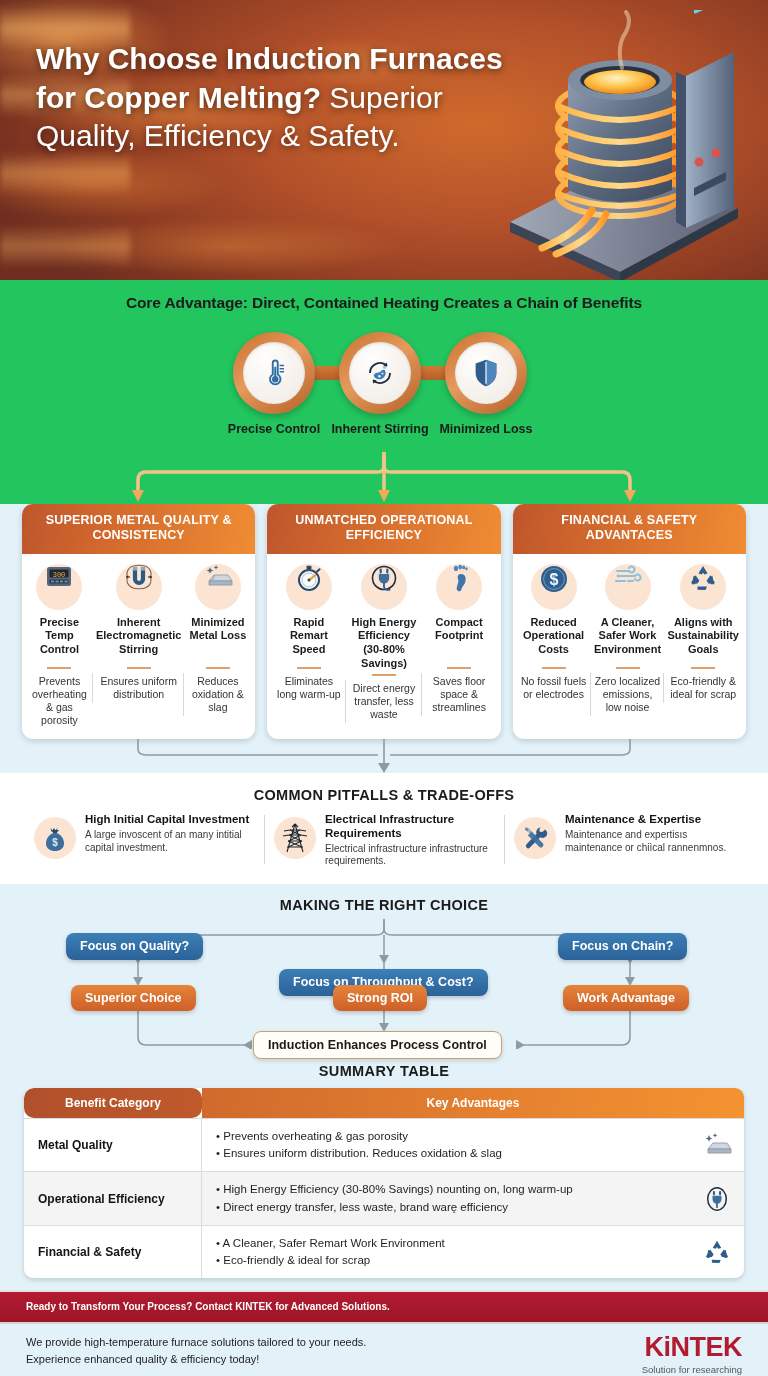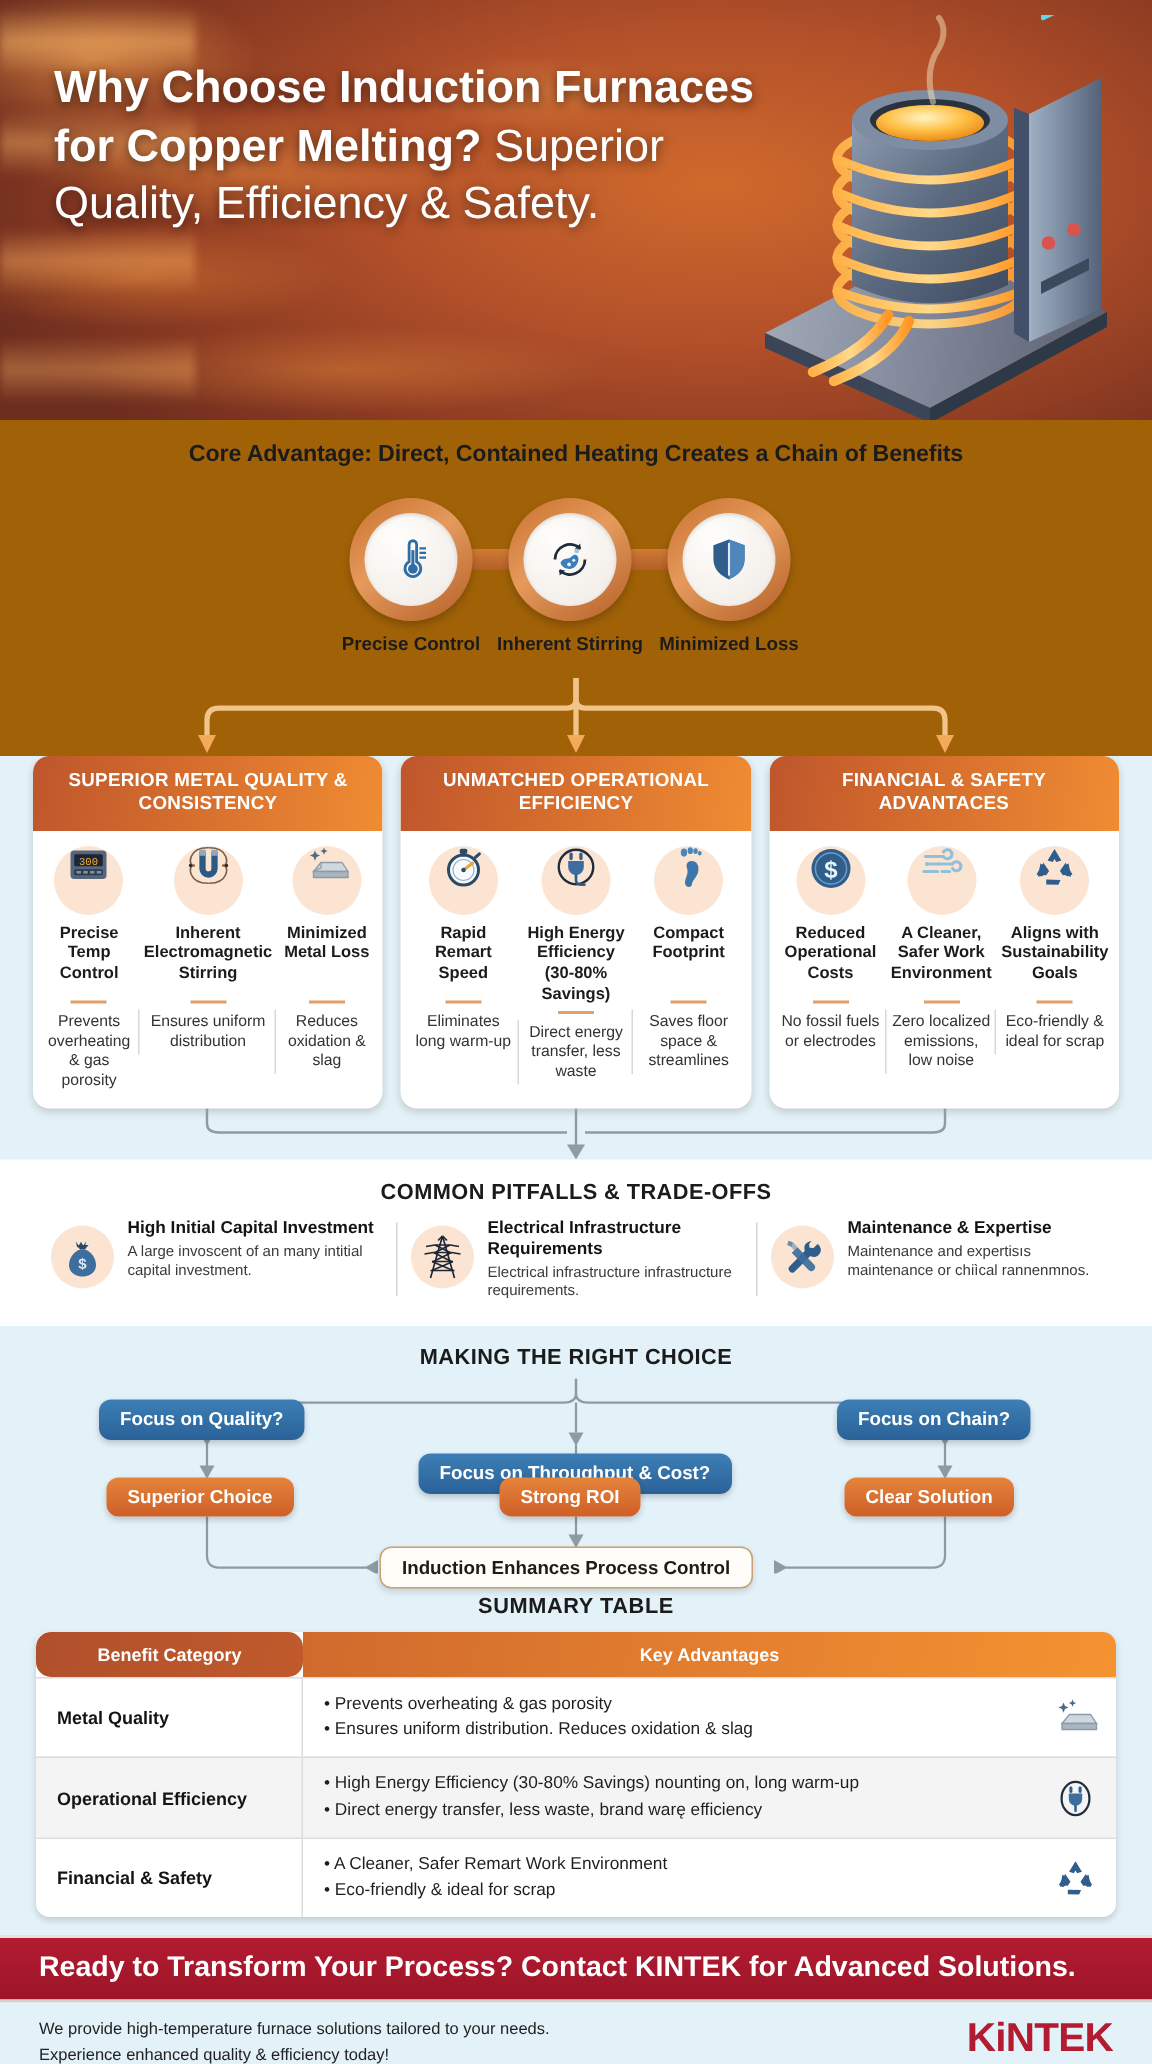--- a/index.html
+++ b/index.html
@@ -41,21 +41,21 @@
   }
   .hero-title .light{ font-weight:normal; }
   .furnace{ position:absolute; right:18px; top:10px; width:270px; height:270px; z-index:4; }
 
   
   .sec-title{
     text-align:center; font-weight:bold; color:#1b1b1b;
   }
 
   
-  .core-band{ position:relative; padding-top:14px; background:#a16207; }
+  .core-band{ position:relative; padding-top:14px; background:#22c55e; }
   .core-head{ font-size:15.5px; letter-spacing:-.1px; }
   .chain{
     position:relative; width:768px; height:120px; margin-top:20px;
   }
   .chain-inner{ position:relative; width:310px; height:120px; margin:0 auto; }
   .node{
     position:absolute; top:0; width:82px; height:82px; border-radius:50%;
     background:linear-gradient(145deg,#c9712f,#e59a5c 45%,#b45f28);
     box-shadow:0 3px 6px rgba(0,0,0,.22);
     display:flex; align-items:center; justify-content:center;
@@ -179,21 +179,21 @@
   .adv-list div{ font-size:11.5px; color:#1f1f1f; line-height:1.5; }
   .adv-list div::before{ content:"• "; }
   .adv-ico{ flex:0 0 34px; display:flex; align-items:center; justify-content:center; }
 
   
   .cta{
     background:linear-gradient(180deg,#b31b31,#9c1528);
     border-top:2px solid #e8e0e0; border-bottom:2px solid #d8cfcf;
     padding:9px 0 10px;
   }
-  .cta-txt{ padding-left:26px; color:#fff; font-size:19px; font-weight:bold; }
+  .cta-txt{ padding-left:26px; color:#fff; font-size:10px; font-weight:bold; }
   .foot{ background:#e3f1f8; padding:10px 26px 0; display:flex; align-items:flex-start; }
   .foot-txt{ flex:1; font-size:11px; color:#222; line-height:1.5; }
   .brand{ text-align:right; }
   .brand-name{ font-size:27px; font-weight:bold; color:#b31b31; letter-spacing:-.5px; line-height:1; }
   .brand-sub{ font-size:9.5px; color:#555; margin-top:3px; }
 </style>
 </head>
 <body>
 
 <div class="hero">
@@ -586,21 +586,21 @@
         <path d="M516 121 L516 131 L525 126 Z"></path>
       </g>
     </svg>
 
     <div class="chip q" style="left:66px;">Focus on Quality?</div>
     <div class="chip q" style="left:279px;margin-top:36px;">Focus on Throughput &amp; Cost?</div>
     <div class="chip q" style="left:558px;">Focus on Chain?</div>
 
     <div class="chip r" style="left:71px;">Superior Choice</div>
     <div class="chip r" style="left:333px;">Strong ROI</div>
-    <div class="chip r" style="left:563px;">Clear Solution</div>
+    <div class="chip r" style="left:563px;">Work Advantage</div>
 
     <div class="final">Induction Enhances Process Control</div>
   </div>
 </div>
 
 <div class="tbl-wrap">
   <div class="sec-title tbl-head-title">SUMMARY TABLE</div>
   <table>
     <thead>
       <tr>

